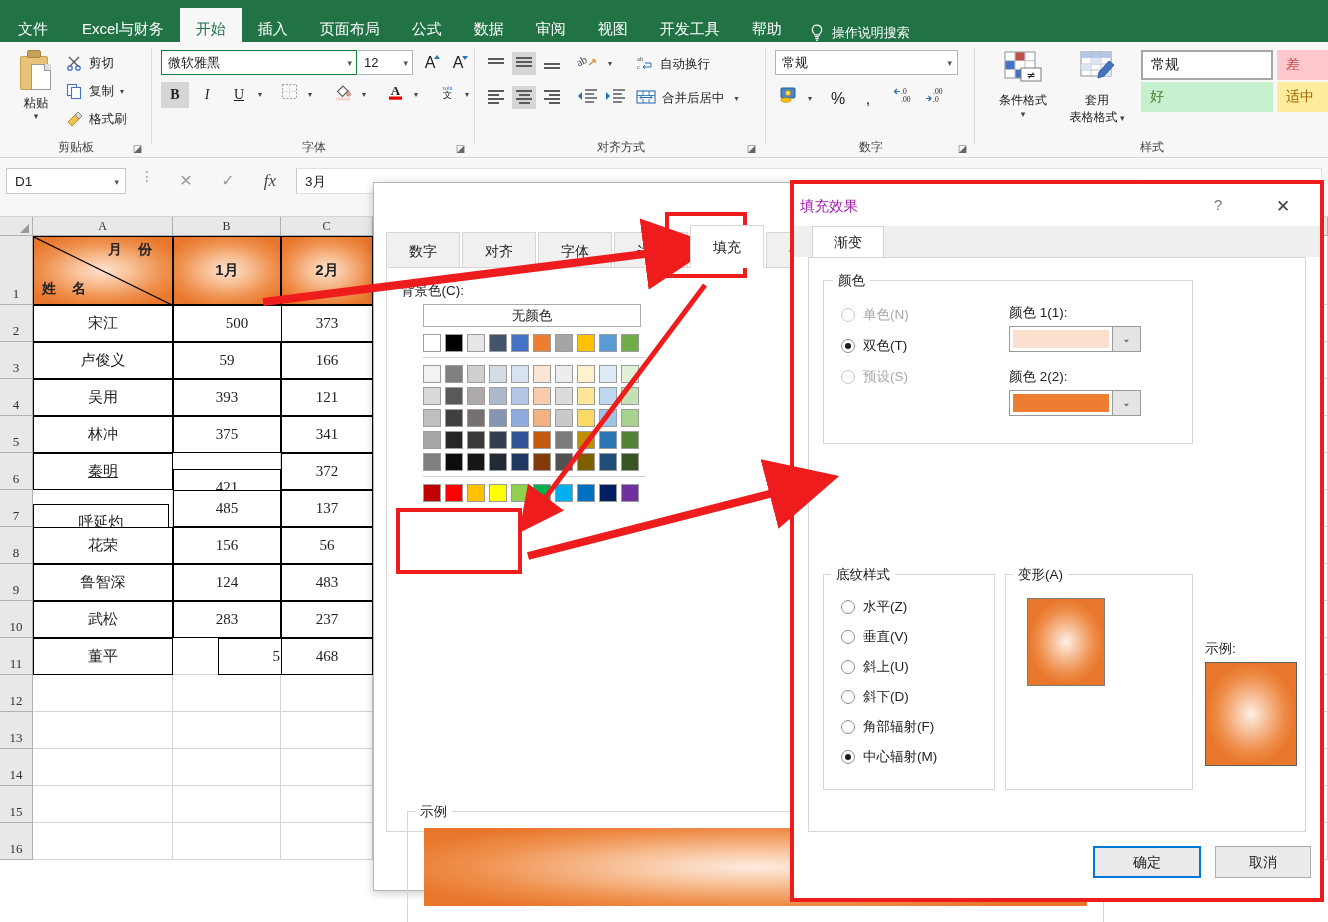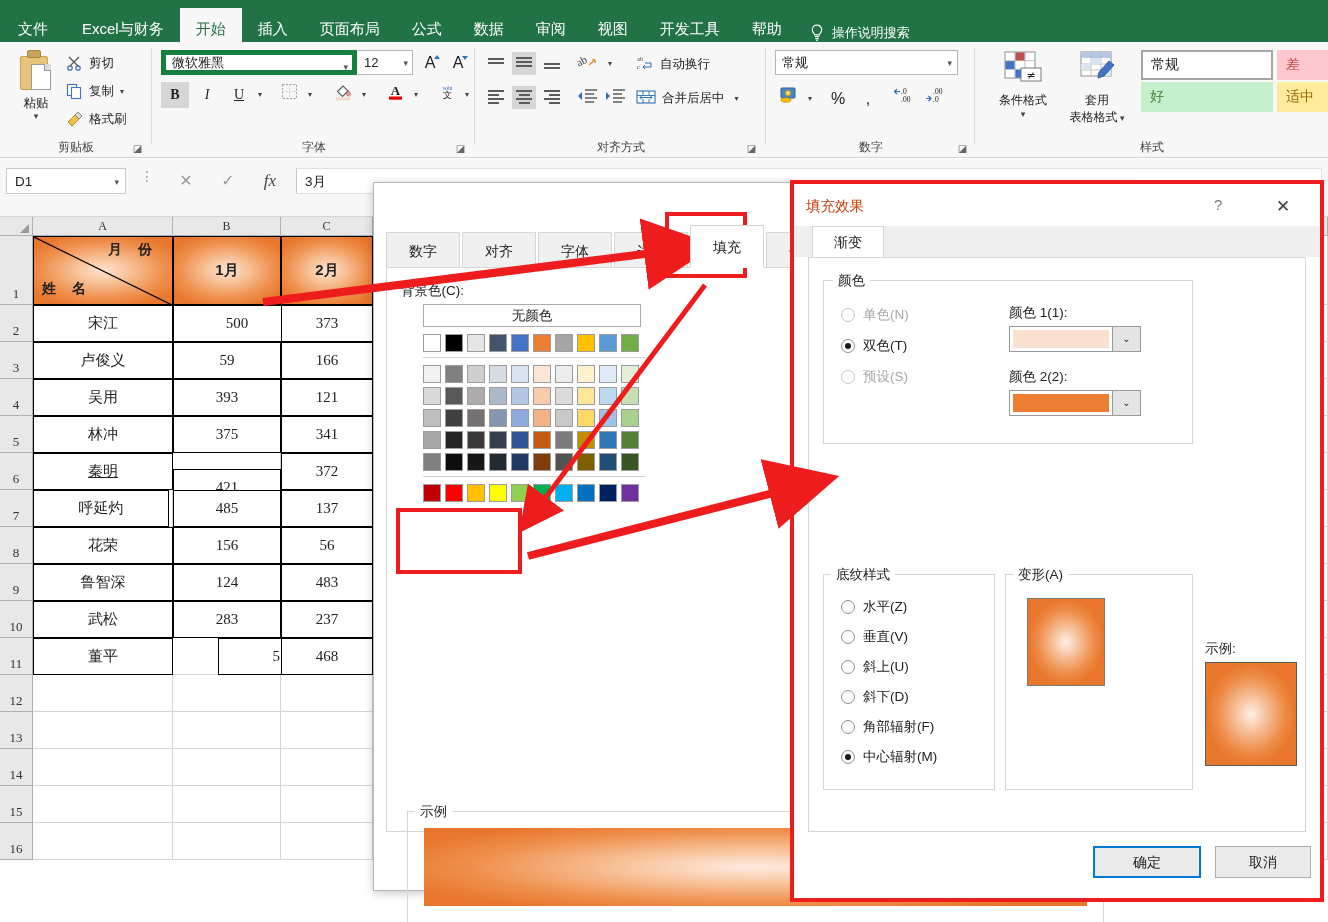--- a/index.html
+++ b/index.html
@@ -51,21 +51,21 @@
   .cb-clip{position:absolute;left:10px;top:0px;width:14px;height:8px;background:#c9a158;border:1px solid #a9853f;border-radius:2px;}
   .cb-page{position:absolute;left:14px;top:14px;width:20px;height:26px;background:#fff;border:1px solid #9a9a9a;}
   .cb-fold{position:absolute;left:27px;top:14px;width:7px;height:7px;background:#dcdcdc;border-left:1px solid #9a9a9a;border-bottom:1px solid #9a9a9a;}
   #paste-label{ font-size:12.5px; color:#222; margin-top:1px;}
   #paste-caret{ font-size:9px; color:#444; line-height:8px;}
   .clip-item{ position:absolute; left:66px; height:26px; display:flex; align-items:center; gap:6px; font-size:12.5px;}
   .clip-ico{ width:17px; height:17px; position:relative; }
 
   
   #g-font { left:153px; width:322px; }
-  #font-name-box{ position:absolute; left:8px; top:8px; width:196px; height:25px; border:5px solid #15803d; background:#fff; display:flex; align-items:center; padding-left:6px; font-size:13px;}
+  #font-name-box{ position:absolute; left:8px; top:8px; width:196px; height:25px; border:1px solid #15803d; background:#fff; display:flex; align-items:center; padding-left:6px; font-size:13px;}
   #font-name-caret{ position:absolute; right:4px; top:7px; font-size:9px; color:#555;}
   #font-size-box{ position:absolute; left:205px; top:8px; width:55px; height:25px; border:1px solid #b5b5b5; border-left:none; background:#fff; display:flex; align-items:center; padding-left:6px; font-size:13px;}
   #font-size-caret{ position:absolute; right:4px; top:7px; font-size:9px; color:#555;}
   .grow{ position:absolute; top:8px; width:26px; height:25px; text-align:center; font-size:16px; line-height:25px; color:#222; }
   .tri-up:after{content:"";position:absolute;right:3px;top:5px;border-left:3px solid transparent;border-right:3px solid transparent;border-bottom:4px solid #2e73b8;}
   .tri-dn:after{content:"";position:absolute;right:3px;top:6px;border-left:3px solid transparent;border-right:3px solid transparent;border-top:4px solid #2e73b8;}
   .fbtn{ position:absolute; top:40px; height:26px; min-width:26px; text-align:center; line-height:26px; font-size:14px; }
   .fbtn.on{ background:#d6d6d6; }
   .mini-caret{ position:absolute; top:40px; width:12px; height:26px; line-height:26px; text-align:center; font-size:8px; color:#444;}
 
@@ -145,21 +145,21 @@
   #sample-swatch{ position:absolute; left:16px; top:16px; right:16px; height:78px;
     background: radial-gradient(ellipse 58% 62% at 50% 50%, #fdece1 0%, #f8c49c 34%, #ef8f4c 74%, #e8772c 100%);
   }
 
   
   #fx-dialog{
     position:absolute; left:790px; top:180px; width:534px; height:722px;
     background:#fff; border:4px solid #ee1c1c;
   }
   #fx-inner{ position:absolute; inset:0; background:#fff; }
-  #fx-title{ position:absolute; left:12px; top:13px; font-size:14.5px; color:#c2410c;}
+  #fx-title{ position:absolute; left:6px; top:13px; font-size:14.5px; color:#a21caf;}
   #fx-help{ position:absolute; left:420px; top:12px; font-size:15px; color:#777;}
   #fx-close{ position:absolute; left:472px; top:10px; width:34px; height:26px; text-align:center; line-height:26px; font-size:17px; color:#444;}
   #fx-tab{ position:absolute; left:18px; top:231px; width:72px; height:31px; background:#fff; border:1px solid #d6d6d6; border-bottom:none; text-align:center; line-height:31px; font-size:14px; z-index:4;}
   #fx-tabbg{ position:absolute; left:0; top:42px; width:100%; height:31px; background:#efefef; }
   #fx-panel{ position:absolute; left:14px; top:73px; right:14px; bottom:66px; border:1px solid #d6d6d6; background:#fff;}
   .fieldset{ position:absolute; border:1px solid #d6d6d6;}
   .legend{ position:absolute; background:#fff; padding:0 5px; font-size:13.5px;}
   .radio{ position:absolute; display:flex; align-items:center; gap:8px; font-size:13.5px;}
   .rdo{ width:14px; height:14px; border-radius:50%; border:1px solid #8d8d8d; background:#fff; position:relative; flex:none;}
   .rdo.on:after{ content:""; position:absolute; left:3px; top:3px; width:6px; height:6px; border-radius:50%; background:#1a1a1a;}
@@ -747,21 +747,21 @@
       <div class="cell data" style="left: 281px; width: 92px; top: 125px; height: 37px;">166</div>
       <div class="cell data" style="left: 33px; width: 140px; top: 162px; height: 37px;">吴用</div>
       <div class="cell data" style="left: 173px; width: 108px; top: 162px; height: 37px;">393</div>
       <div class="cell data" style="left: 281px; width: 92px; top: 162px; height: 37px;">121</div>
       <div class="cell data" style="left: 33px; width: 140px; top: 199px; height: 37px;">林冲</div>
       <div class="cell data" style="left: 173px; width: 108px; top: 199px; height: 37px;">375</div>
       <div class="cell data" style="left: 281px; width: 92px; top: 199px; height: 37px;">341</div>
       <div class="cell data" style="left: 33px; width: 140px; top: 236px; height: 37px; text-decoration: underline;">秦明</div>
       <div class="cell data" style="left: 173px; width: 108px; top: 252px; height: 37px;">421</div>
       <div class="cell data" style="left: 281px; width: 92px; top: 236px; height: 37px;">372</div>
-      <div class="cell data" style="left: 33px; width: 136px; top: 273px; height: 37px; text-align: center;">呼延灼</div>
+      <div class="cell data" style="left: 33px; width: 136px; top: 287px; height: 37px; text-align: center;">呼延灼</div>
       <div class="cell data" style="left: 173px; width: 108px; top: 273px; height: 37px;">485</div>
       <div class="cell data" style="left: 281px; width: 92px; top: 273px; height: 37px;">137</div>
       <div class="cell data" style="left: 33px; width: 140px; top: 310px; height: 37px;">花荣</div>
       <div class="cell data" style="left: 173px; width: 108px; top: 310px; height: 37px;">156</div>
       <div class="cell data" style="left: 281px; width: 92px; top: 310px; height: 37px;">56</div>
       <div class="cell data" style="left: 33px; width: 140px; top: 347px; height: 37px;">鲁智深</div>
       <div class="cell data" style="left: 173px; width: 108px; top: 347px; height: 37px;">124</div>
       <div class="cell data" style="left: 281px; width: 92px; top: 347px; height: 37px;">483</div>
       <div class="cell data" style="left: 33px; width: 140px; top: 384px; height: 37px;">武松</div>
       <div class="cell data" style="left: 173px; width: 108px; top: 384px; height: 37px;">283</div>

